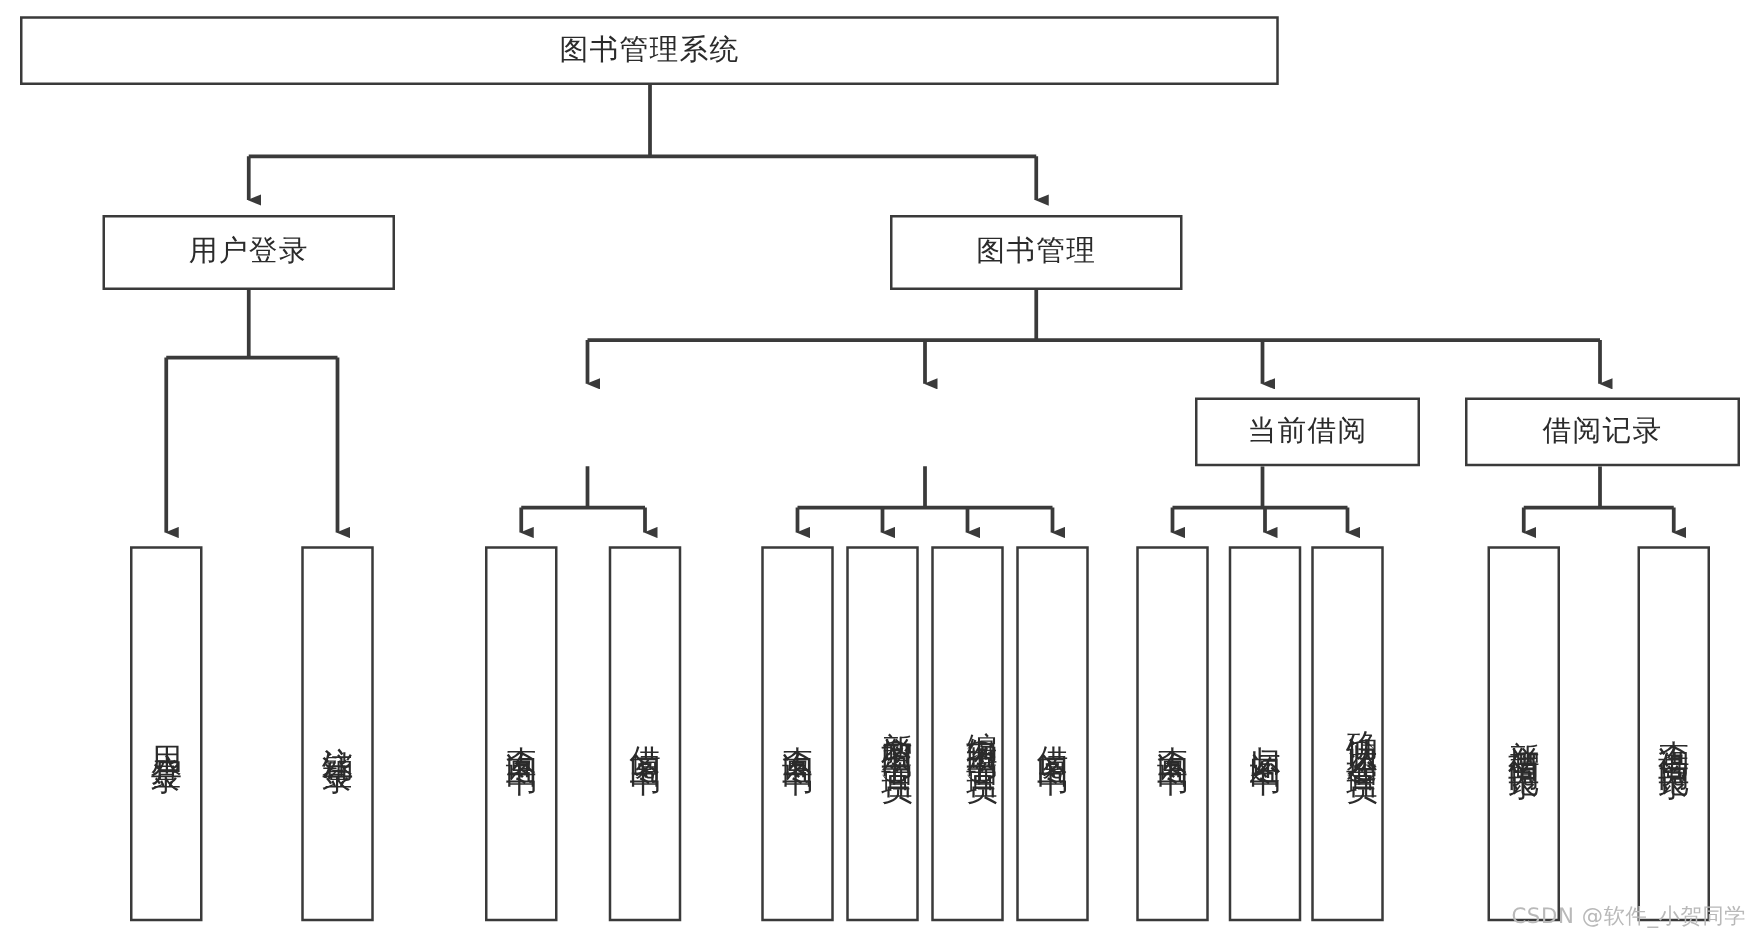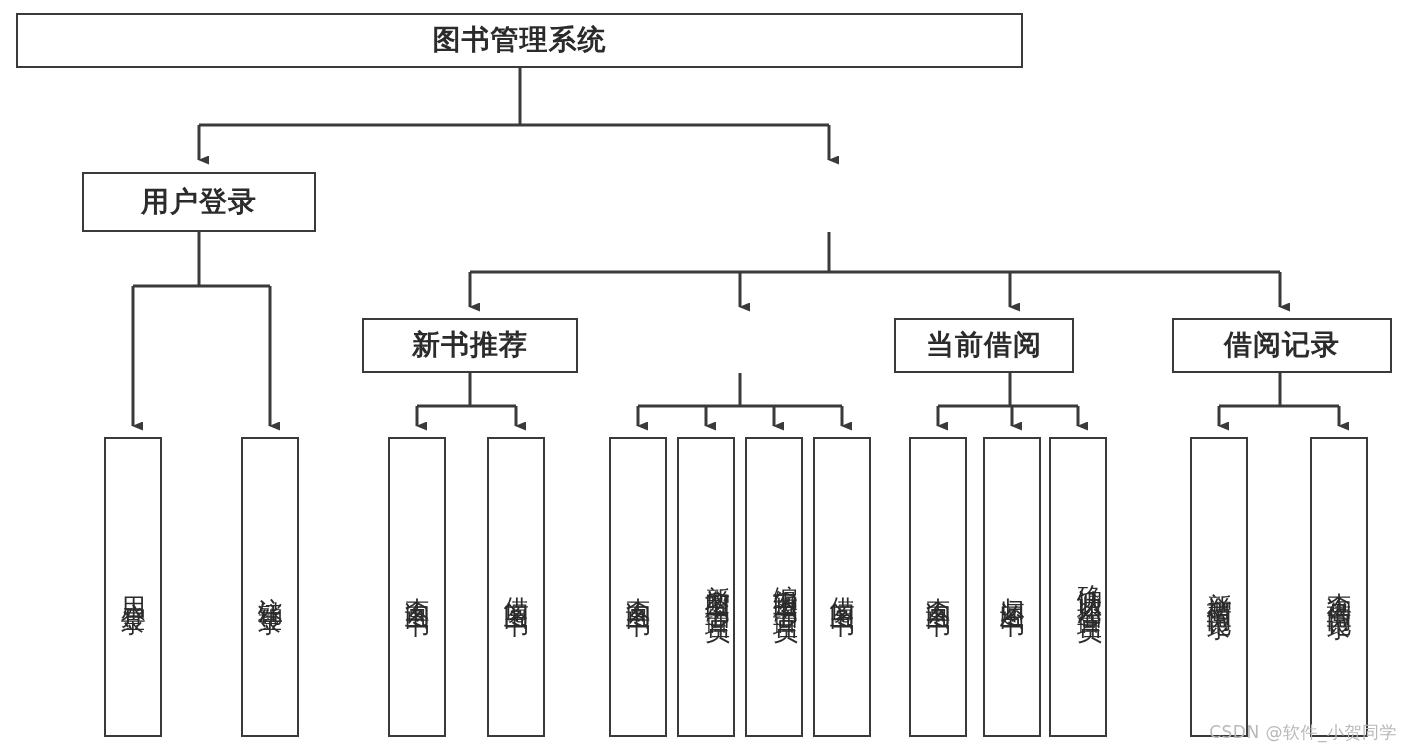--- a/index.html
+++ b/index.html
@@ -29,23 +29,22 @@
     box-sizing: border-box;
     border: 2px solid #3a3a3a;
     background: #ffffff;
     display: flex;
     align-items: center;
     justify-content: center;
     color: #2b2b2b;
     letter-spacing: 1px;
   }
   .node.h {
-    font-size: 28px;
+    font-size: 23px;
     line-height: 1.1;
-    font-weight: bold;
   }
   .node.v {
     writing-mode: vertical-rl;
     text-orientation: upright;
     font-size: 25px;
     line-height: 1.25;
     letter-spacing: 5px;
     padding: 6px 0;
   }
   .node.v.top {
@@ -119,25 +118,25 @@
     </g>
   </svg>
 
   <div class="node h" style="left:16px; top:13px; width:1007px; height:55px;">
     <span>图书管理系统</span>
   </div>
 
   <div class="node h" style="left:82px; top:172px; width:234px; height:60px;">
     <span>用户登录</span>
   </div>
+  <div class="node h" style="left:712px; top:172px; width:234px; height:60px;">
+    <span>图书管理</span>
+  </div>
 
-  <div class="node h" style="left:362px; top:318px; width:216px; height:55px;">
-    <span>新书推荐</span>
-  </div>
-  <div class="node h" style="left:894px; top:318px; width:180px; height:55px;">
+  <div class="node h" style="left:956px; top:318px; width:180px; height:55px;">
     <span>当前借阅</span>
   </div>
   <div class="node h" style="left:1172px; top:318px; width:220px; height:55px;">
     <span>借阅记录</span>
   </div>
 
   <div class="node v" style="left:104px; top:437px; width:58px; height:300px;">
     <span>用户登录</span>
   </div>
   <div class="node v" style="left:241px; top:437px; width:58px; height:300px;">

